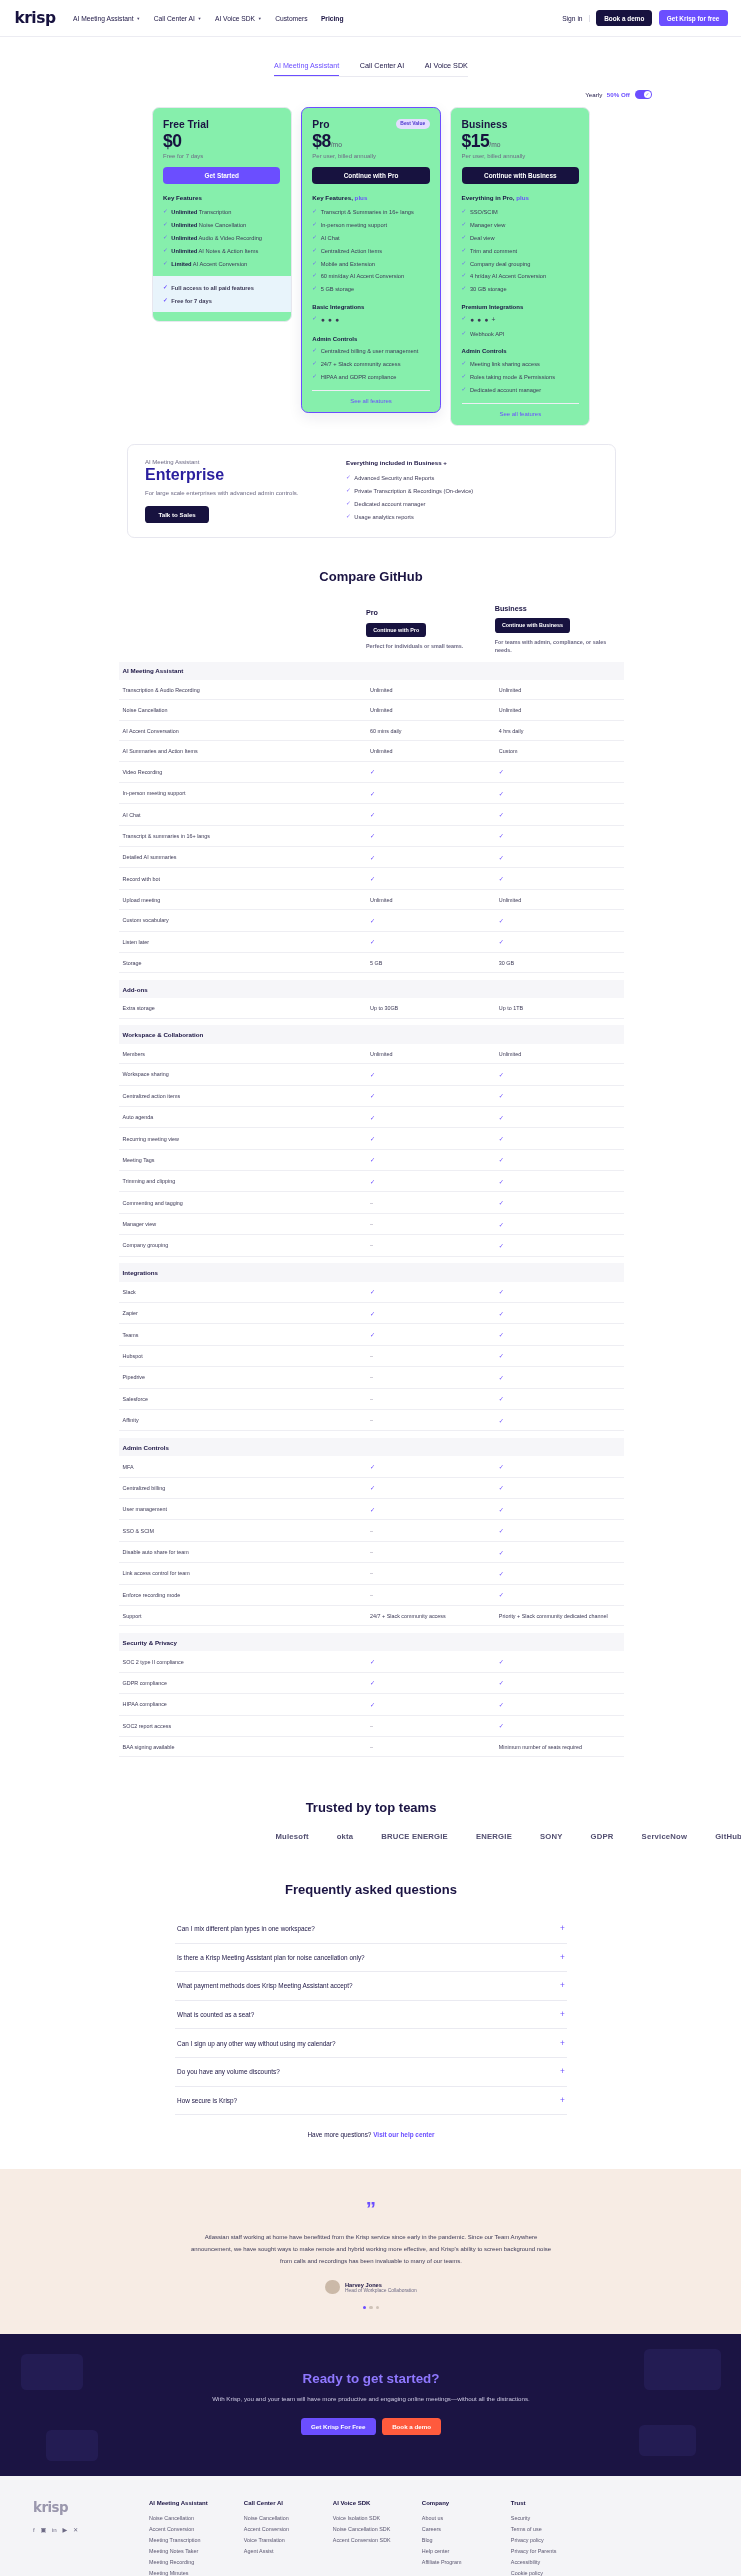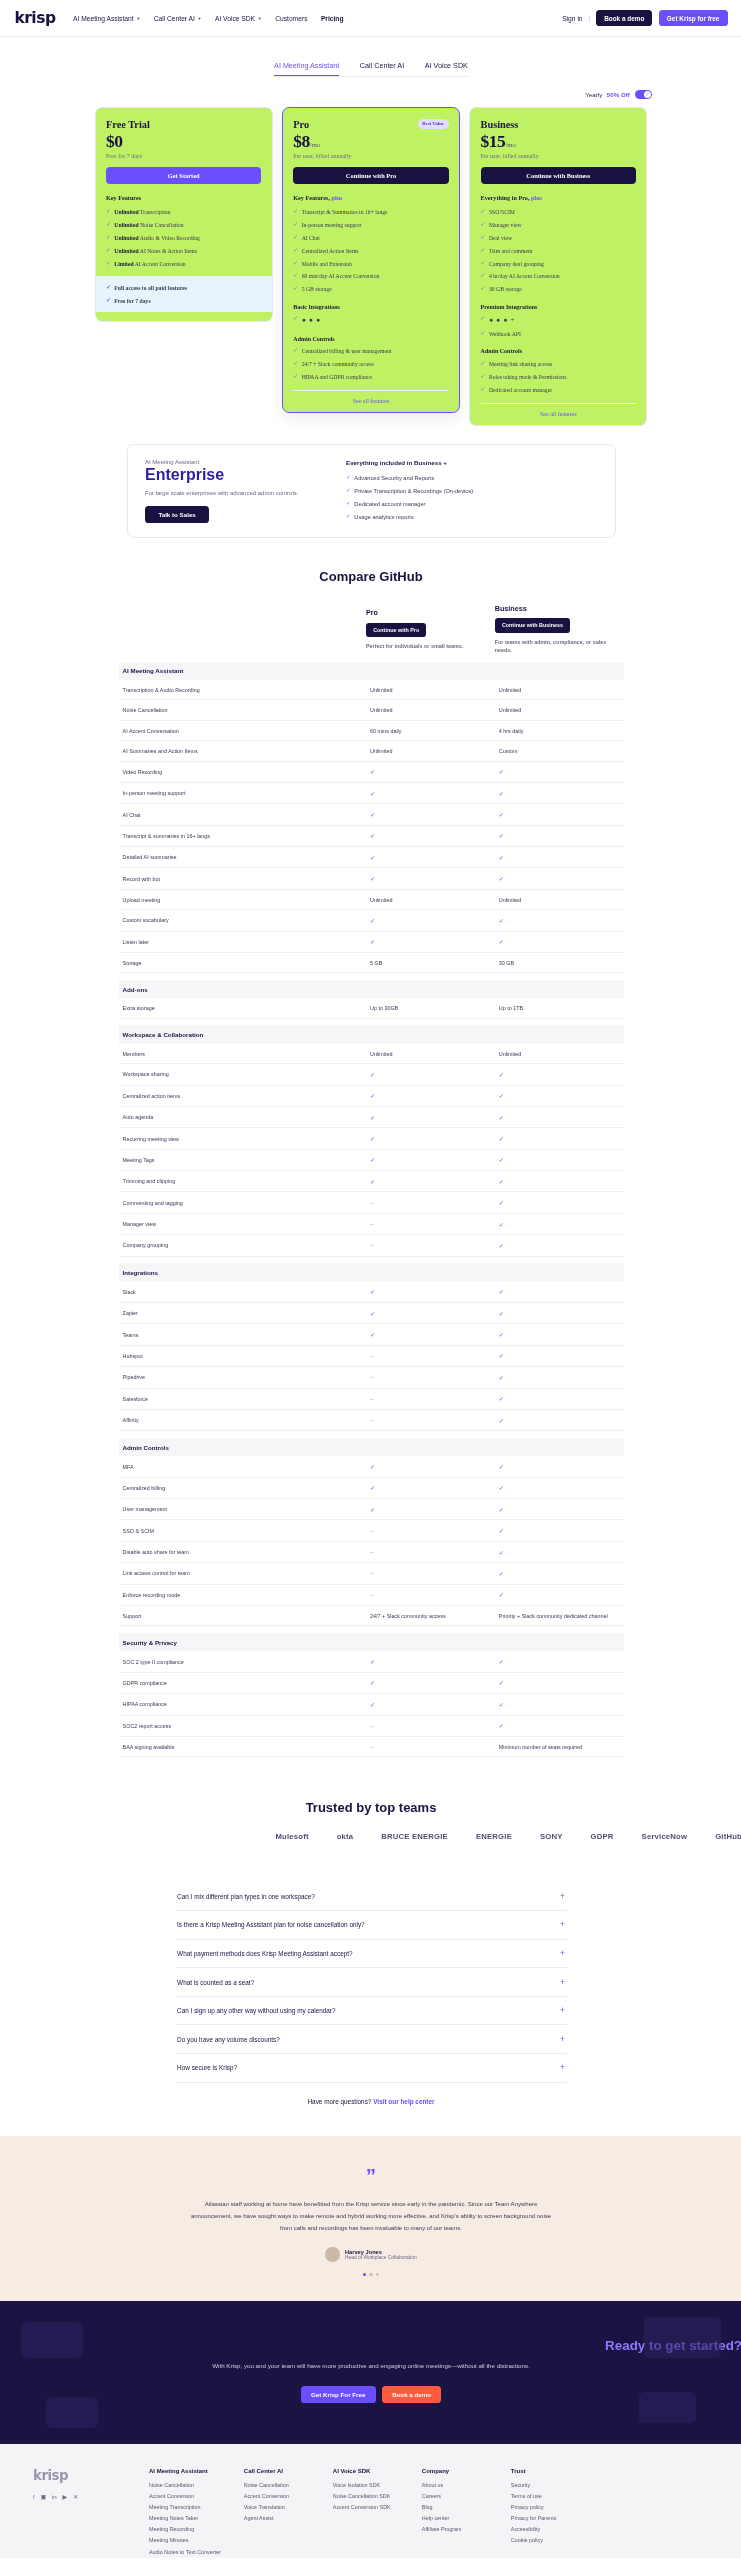--- a/index.html
+++ b/index.html
@@ -39,22 +39,22 @@
   .billing { display:flex; justify-content:flex-end; align-items:center; gap:4.6px;
              width: 562px; margin: 12.4px auto 0; font-size:6.2px; }
   .billing .off { color:#6b4eff; font-weight:600; }
   .toggle { width: 17.5px; height: 9.3px; border-radius: 4.6px; background:#6b4eff; position:relative; cursor:pointer; }
   .toggle .knob { position:absolute; right:1px; top:1px; width:7.2px; height:7.2px; border-radius:50%;
                   background:#fff; display:flex; align-items:center; justify-content:center;
                   color:#6b4eff; font-size:4.6px; }
 
   
   .cards { display:flex; justify-content:center; align-items:flex-start; gap: 9.3px; margin-top: 8.2px; }
-  .card { width: 178px; background:#bef264; border:0.5px solid #e7e7ef; border-radius: 7.2px; padding: 11.3px 10.3px 8.2px;
-          position:relative;font-family:Liberation Serif, serif; }
+  .card { width: 140px; background:#86efac; border:0.5px solid #e7e7ef; border-radius: 7.2px; padding: 11.3px 10.3px 8.2px;
+          position:relative; }
   .card.featured { border:0.8px solid #6b4eff; box-shadow: 0 4.1px 13.4px rgba(27,20,67,.08); padding-top:11.3px;}
   .card-head { display:flex; align-items:flex-start; justify-content:space-between; }
   .plan-name { font-size: 10.3px; font-weight:700; color:#1b1443; }
   .badge { background:#e4ddff; color:#4a33cc; font-size:4.9px; font-weight:600; padding: 2.1px 4.6px; border-radius:5.2px; }
   .price { font-size: 17.5px; font-weight:800; color:#17123f; margin-top: 1px; letter-spacing:-0.5px; }
   .price .per { font-size: 6.7px; font-weight:400; color:#5a5570; letter-spacing:0; }
   .sub { font-size: 6px; color:#6d6a85; margin-top: 1px; }
   .cta { display:block; width:100%; text-align:center; margin-top: 7.2px; padding: 5.2px 0;
          border-radius: 4.1px; font-size: 6.4px; font-weight:700; cursor:pointer; border:none; font-family:inherit; }
   .feat-title { font-size: 6.2px; font-weight:700; margin-top: 10.3px; margin-bottom: 4.6px; color:#1b1443; }
@@ -123,21 +123,21 @@
   .testi-who { display:flex; align-items:center; justify-content:center; gap:5.2px; margin-top: 13.4px; }
   .avatar { width: 14.4px; height:14.4px; border-radius:50%; background:#cbb9a8; }
   .testi-name { font-size: 5.7px; font-weight:700; color:#1b1443; text-align:left; }
   .testi-role { font-size: 4.9px; color:#6d6a85; }
   .dots { display:flex; gap:3.1px; justify-content:center; margin-top: 11.3px; }
   .dot { width:3.1px; height:3.1px; border-radius:50%; background:#cfc3b8; }
   .dot.active { background:#6b4eff; }
 
   
   .cta-banner { background:#1b1443; padding: 37px 0 41px; text-align:center; position:relative; overflow:hidden; }
-  .cta-h { font-size: 13.4px; font-weight:700; color:#8f78ff;text-align:right; }
+  .cta-h { font-size: 13.4px; font-weight:700; color:#8f78ff; }
   .cta-p { font-size: 6.2px; color:#cfcbe4; margin-top: 7.2px; line-height:1.9; }
   .cta-btns { display:flex; gap:6.2px; justify-content:center; margin-top: 13.4px; }
   .cta-b1 { background:#6b4eff; color:#fff; border:none; border-radius:3.6px; padding: 5.2px 10.3px;
             font-size: 6.2px; font-weight:700; cursor:pointer; font-family:inherit; }
   .cta-b2 { background:#ff5a3d; color:#fff; border:none; border-radius:3.6px; padding: 5.2px 10.3px;
             font-size: 6.2px; font-weight:700; cursor:pointer; font-family:inherit; }
   .deco { position:absolute; background:#2a2260; border-radius:5.2px; opacity:.55; }
 
   
   footer { background:#f4f4f7; padding: 24px 33px 0; }
@@ -708,20 +708,21 @@
       <span class="cust-logo">BRUCE ENERGIE</span>
       <span class="cust-logo">ENERGIE</span>
       <span class="cust-logo">SONY</span>
       <span class="cust-logo">GDPR</span>
       <span class="cust-logo">ServiceNow</span>
       <span class="cust-logo">GitHub</span>
     </div>
 </div>
 
 <div class="faq-sec">
+  <h2 class="section-title" style="margin-top:0">Frequently asked questions</h2>
   <div class="faq-list" id="faq-list">
       <div class="faq-item">
      <span class="faq-q">Can I mix different plan types in one workspace?</span>
      <span class="faq-plus">+</span>
       </div>
       <div class="faq-item">
      <span class="faq-q">Is there a Krisp Meeting Assistant plan for noise cancellation only?</span>
      <span class="faq-plus">+</span>
       </div>
       <div class="faq-item">

